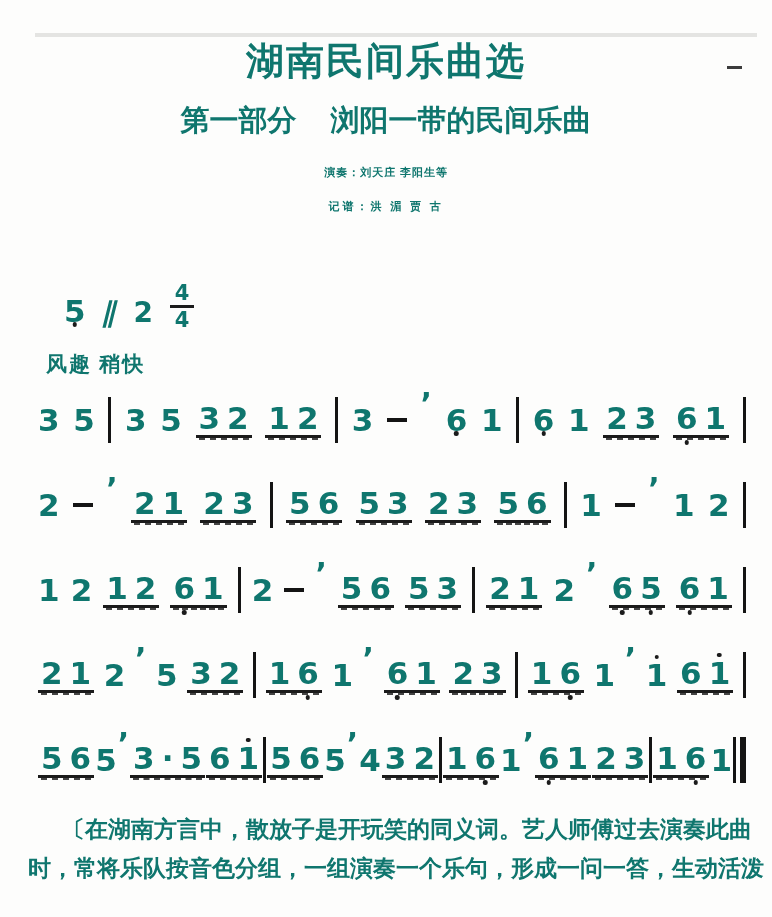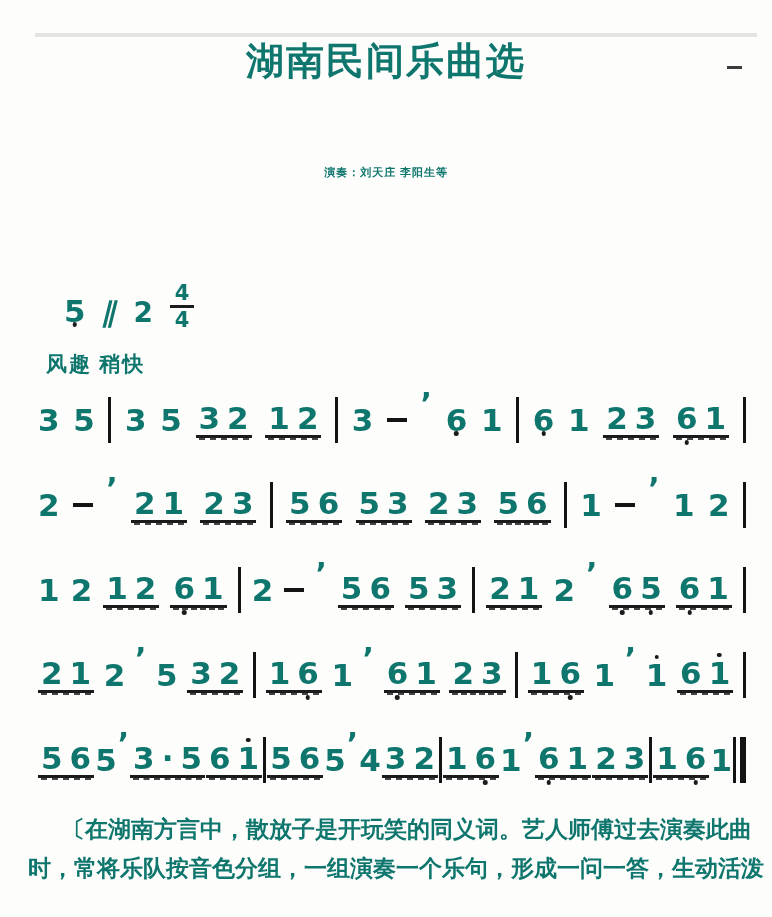--- a/index.html
+++ b/index.html
@@ -68,23 +68,27 @@
 </head>
 <body>
 
 <div class="page">
 
   <div class="top-band"></div>
   <div class="margin-dash"></div>
 
   <div class="h-center collection-title">湖南民间乐曲选</div>
 
+  <div class="h-center section-title">
+    <span>第一部分</span><span class="gap"></span><span>浏阳一带的民间乐曲</span>
+  </div>
 
   <div class="h-center credit credit-performer">演奏：刘天庄 李阳生等</div>
 
+  <div class="h-center credit credit-notation">记谱：洪 湄 贾 古</div>
 
 
   <div class="keysig">
     <span class="key-tonic"><span class="note">5<i class="ldot"></i></span></span>
     <span class="keysep">∥</span>
     <span>2</span>
     <span class="timesig">
       <span>4</span>
       <span class="fracbar"></span>
       <span>4</span>

